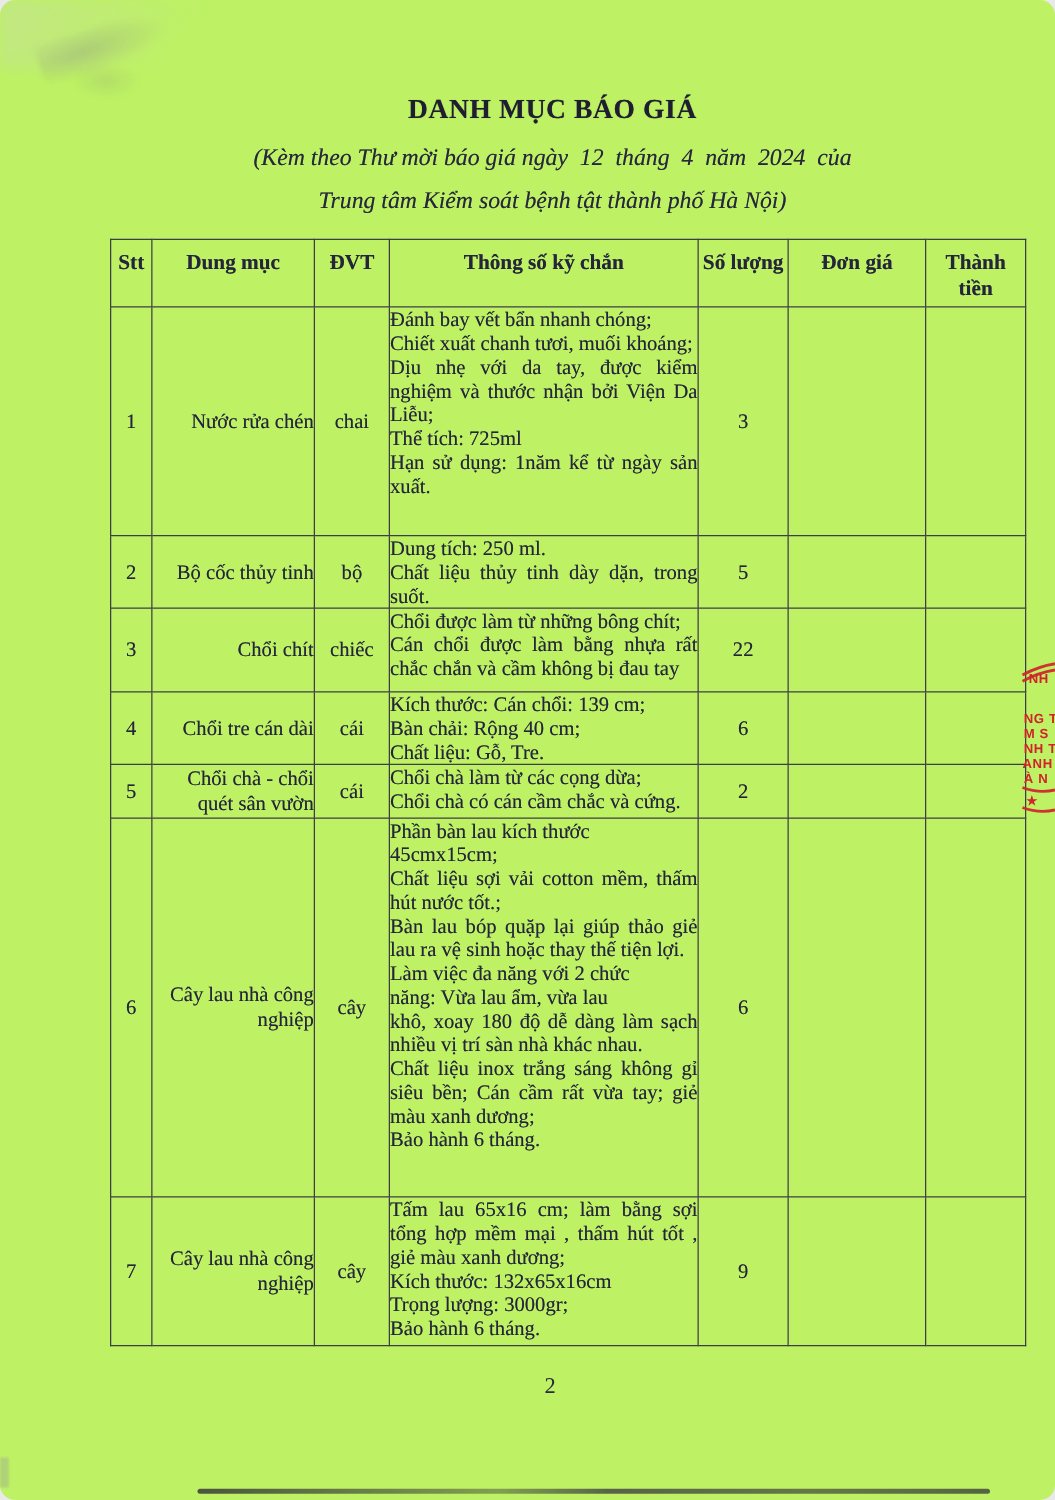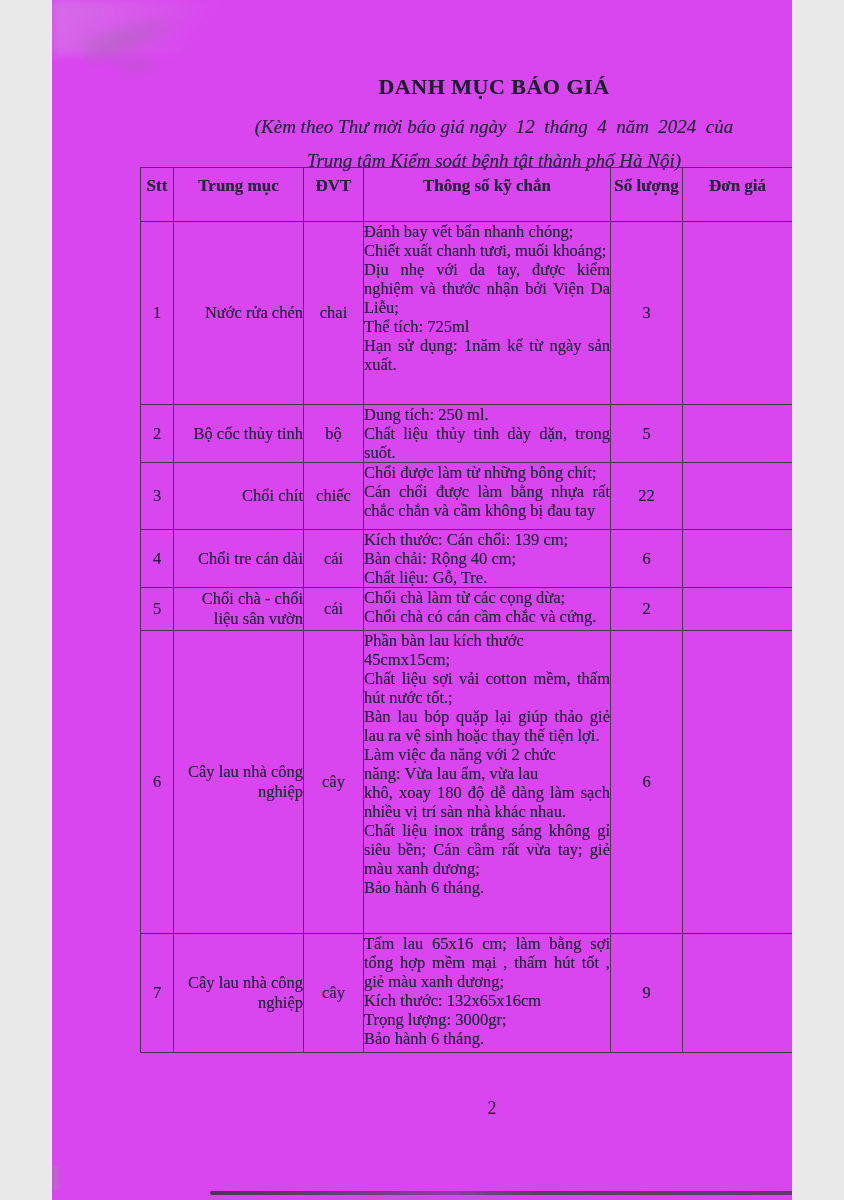--- a/index.html
+++ b/index.html
@@ -1,23 +1,24 @@
 <!DOCTYPE html>
 <html><head>
 <meta charset="utf-8">
 <style>
   html,body{margin:0;padding:0;background:#e9e9e9;}
   .page{
     position:relative;
-    width:740px;height:1200px;
+    width:844px;height:1200px;
     margin:0 auto;
-    background:#d946ef;
+    background:#bef264;
     overflow:hidden;
     font-family:"Liberation Serif", serif;
     color:#26263c;
+    border-radius:12px;
   }
   
   .smudge{position:absolute;pointer-events:none;}
   .s1{top:18px;left:30px;width:120px;height:40px;
       background:radial-gradient(ellipse at 30% 40%, rgba(120,120,128,.28), transparent 60%);
       filter:blur(2px);transform:rotate(-18deg);}
   .s2{top:50px;left:55px;width:60px;height:30px;
       background:radial-gradient(ellipse, rgba(120,120,128,.16), transparent 65%);
       filter:blur(1.5px);}
   .s3{top:0;left:0;width:230px;height:55px;
@@ -40,21 +41,21 @@
   .subtitle{
     position:absolute;left:0;width:844px;margin:0;
     text-align:center;transform:translateX(20px);
     font-style:italic;font-size:19px;white-space:pre;
     color:#26263c;text-shadow:0 0 .5px rgba(30,30,55,.5);
   }
   .sub1{top:116px;}
   .sub2{top:150px;}
   
   table.quote{
-    position:absolute;left:88px;top:167px;width:732px;
+    position:absolute;left:88px;top:191px;width:732px;
     border-collapse:collapse;table-layout:fixed;
     font-size:16.5px;
     color:#24243a;text-shadow:0 0 .5px rgba(30,30,60,.5);
   }
   table.quote th, table.quote td{
     border:1.6px solid #3e3e46;
     padding:0;overflow:hidden;
   }
   table.quote thead th{
     font-size:17px;font-weight:bold;vertical-align:top;
@@ -105,21 +106,21 @@
         <col style="width:130px">
         <col style="width:60px">
       <col style="width:247px">
         <col style="width:72px">
         <col style="width:110px">
         <col style="width:80px">
     </colgroup>
     <thead>
       <tr class="hrow">
         <th>Stt</th>
-        <th>Trung mục</th>
+        <th>Dung mục</th>
         <th>ĐVT</th>
         <th>Thông số kỹ chắn</th>
         <th>Số lượng</th>
         <th>Đơn giá</th>
         <th>Thành tiền</th>
       </tr>
     </thead>
     <tbody>
       <tr class="rh1">
         <td class="c-stt">1</td>
@@ -160,21 +161,21 @@
         <td class="c-unit">cái</td>
         <td class="c-spec">Kích thước: Cán chổi: 139 cm;
 Bàn chải: Rộng 40 cm;
 Chất liệu: Gỗ, Tre.</td>
         <td class="c-qty">6</td>
         <td class="c-price"></td>
         <td class="c-total"></td>
       </tr>
       <tr class="rh5">
         <td class="c-stt">5</td>
-        <td class="c-name">Chổi chà - chổi liệu sân vườn</td>
+        <td class="c-name">Chổi chà - chổi quét sân vườn</td>
         <td class="c-unit">cái</td>
         <td class="c-spec">Chổi chà làm từ các cọng dừa;
 Chổi chà có cán cầm chắc và cứng.</td>
         <td class="c-qty">2</td>
         <td class="c-price"></td>
         <td class="c-total"></td>
       </tr>
       <tr class="rh6">
         <td class="c-stt">6</td>
         <td class="c-name">Cây lau nhà công nghiệp</td>

